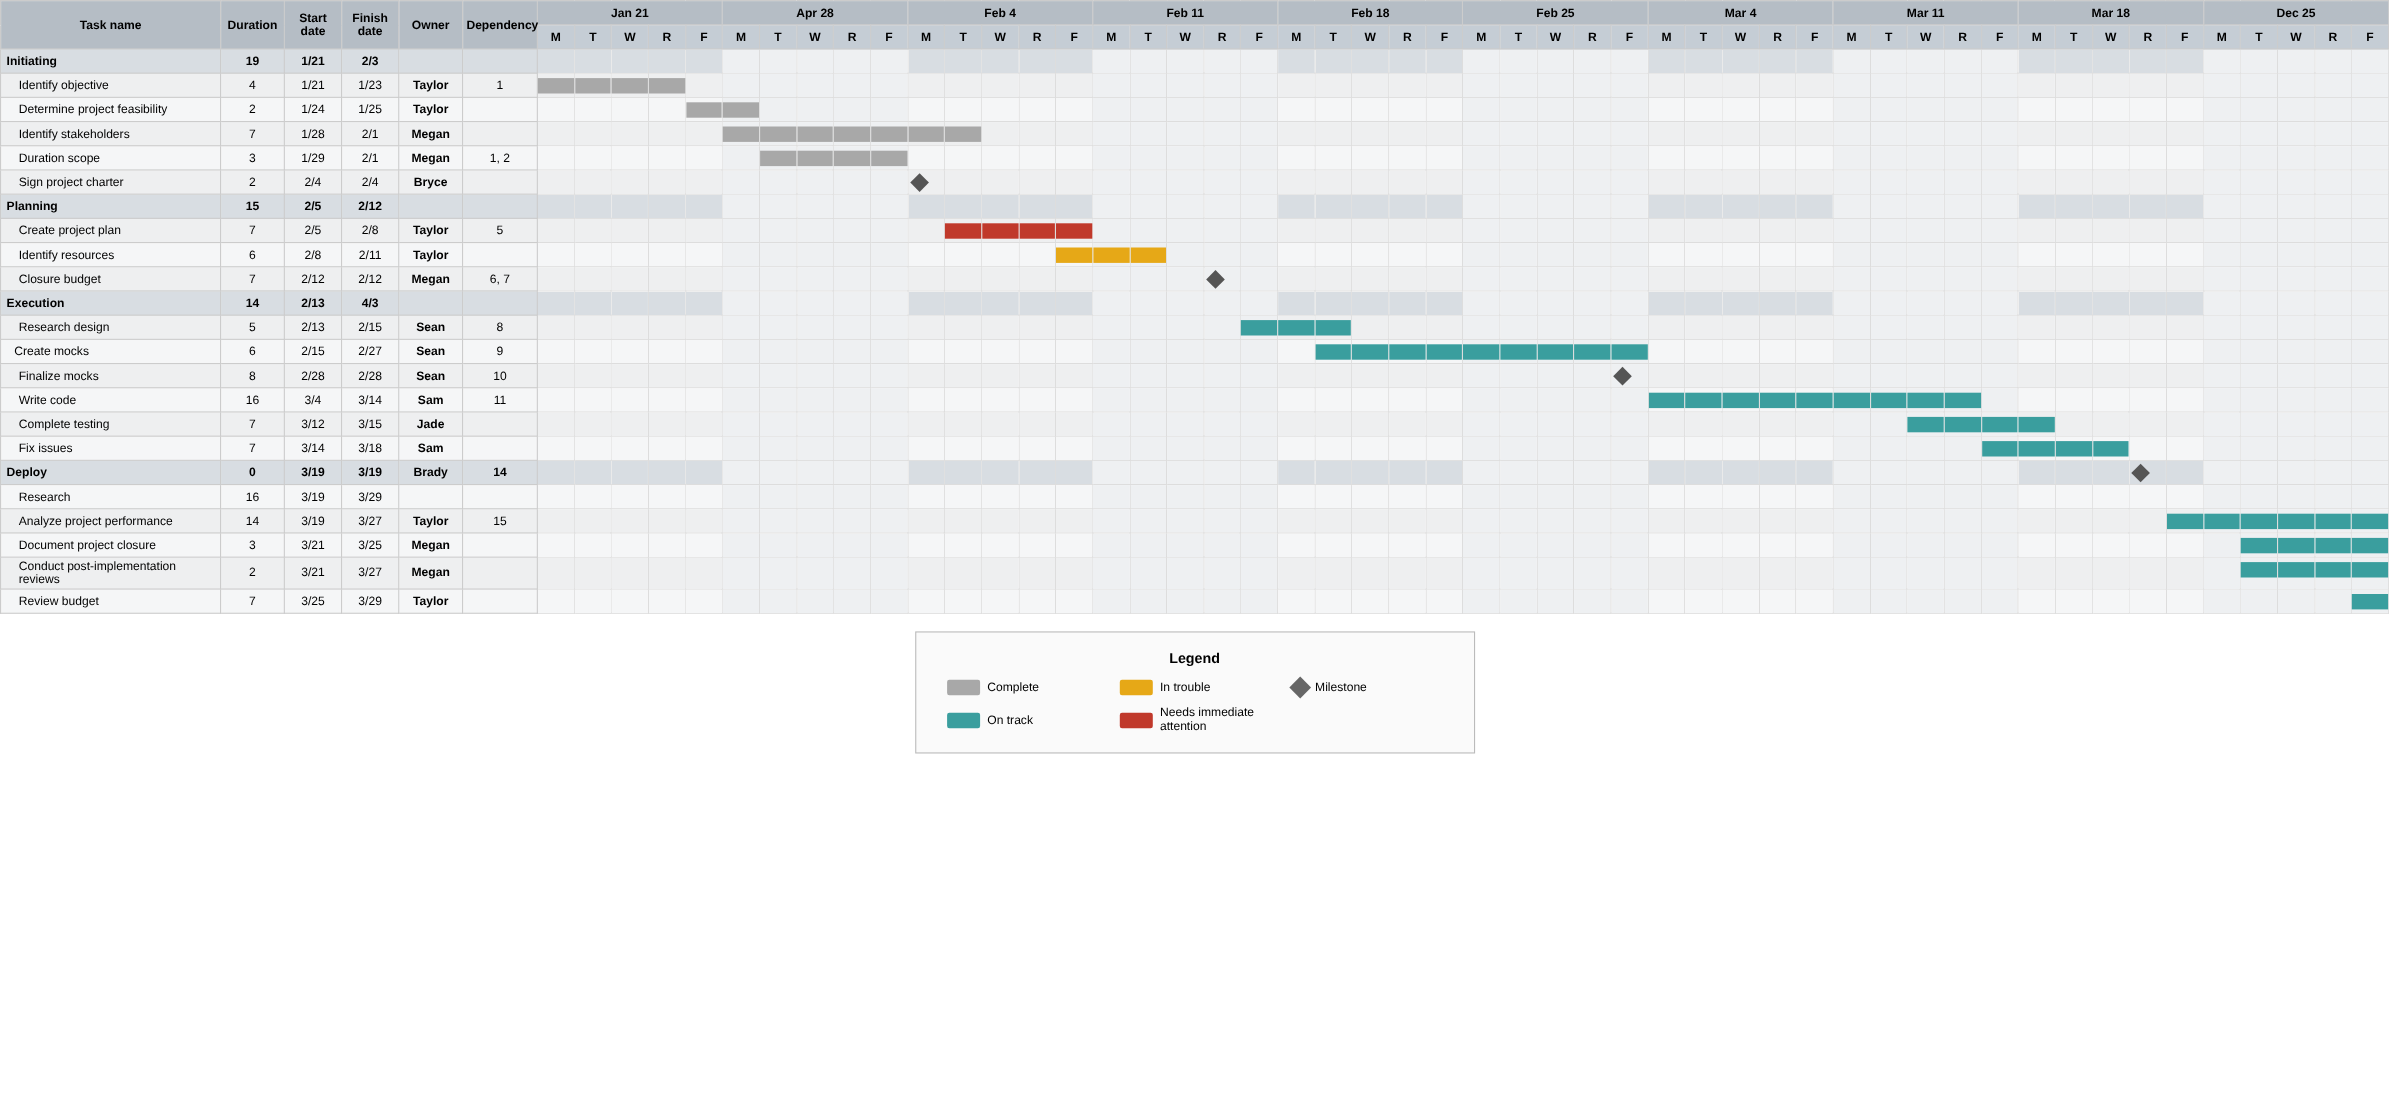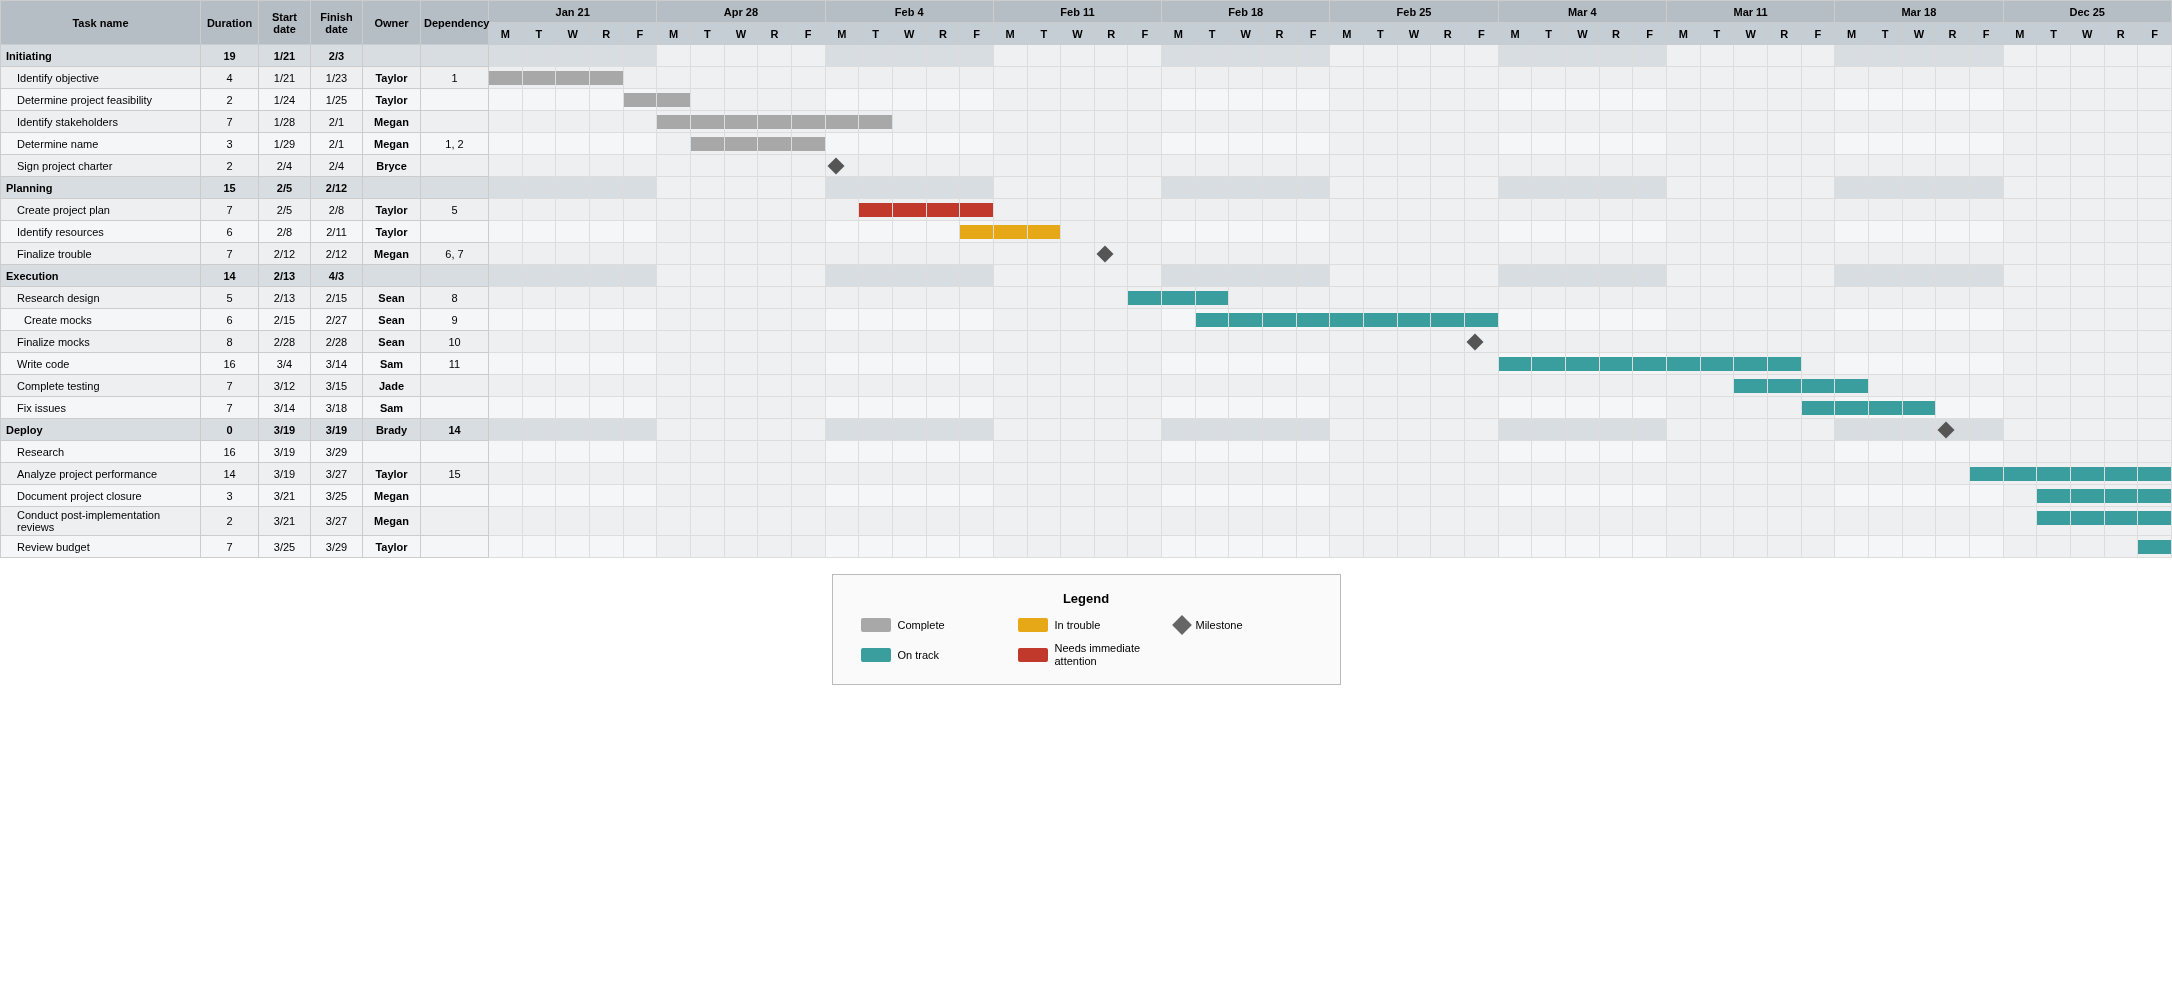--- a/index.html
+++ b/index.html
@@ -399,21 +399,21 @@
           <td class="td-day" style="width: 18px; min-width: 18px; max-width: 18px; padding: 0px; height: 22px; position: relative; border: 1px solid rgb(221, 221, 221);"></td>
           <td class="td-day" style="width: 18px; min-width: 18px; max-width: 18px; padding: 0px; height: 22px; position: relative; border: 1px solid rgb(221, 221, 221);"></td>
           <td class="td-day" style="width: 18px; min-width: 18px; max-width: 18px; padding: 0px; height: 22px; position: relative; border: 1px solid rgb(221, 221, 221);"></td>
           <td class="td-day" style="width: 18px; min-width: 18px; max-width: 18px; padding: 0px; height: 22px; position: relative; border: 1px solid rgb(221, 221, 221); background-color: rgb(238, 240, 242);"></td>
           <td class="td-day" style="width: 18px; min-width: 18px; max-width: 18px; padding: 0px; height: 22px; position: relative; border: 1px solid rgb(221, 221, 221); background-color: rgb(238, 240, 242);"></td>
           <td class="td-day" style="width: 18px; min-width: 18px; max-width: 18px; padding: 0px; height: 22px; position: relative; border: 1px solid rgb(221, 221, 221); background-color: rgb(238, 240, 242);"></td>
           <td class="td-day" style="width: 18px; min-width: 18px; max-width: 18px; padding: 0px; height: 22px; position: relative; border: 1px solid rgb(221, 221, 221); background-color: rgb(238, 240, 242);"></td>
           <td class="td-day" style="width: 18px; min-width: 18px; max-width: 18px; padding: 0px; height: 22px; position: relative; border: 1px solid rgb(221, 221, 221); background-color: rgb(238, 240, 242);"></td>
         </tr>
         <tr class="tr-task">
-          <td class="td-taskname" style="padding-left: 16px;">Determine name</td>
+          <td class="td-taskname" style="padding-left: 16px;">Duration scope</td>
           <td class="td-num">3</td>
           <td class="td-num">1/29</td>
           <td class="td-num">2/1</td>
           <td class="td-owner" style="font-weight: bold;">Megan</td>
           <td class="td-dep">1, 2</td>
           <td class="td-day" style="width: 18px; min-width: 18px; max-width: 18px; padding: 0px; height: 22px; position: relative; border: 1px solid rgb(221, 221, 221);"></td>
           <td class="td-day" style="width: 18px; min-width: 18px; max-width: 18px; padding: 0px; height: 22px; position: relative; border: 1px solid rgb(221, 221, 221);"></td>
           <td class="td-day" style="width: 18px; min-width: 18px; max-width: 18px; padding: 0px; height: 22px; position: relative; border: 1px solid rgb(221, 221, 221);"></td>
           <td class="td-day" style="width: 18px; min-width: 18px; max-width: 18px; padding: 0px; height: 22px; position: relative; border: 1px solid rgb(221, 221, 221);"></td>
           <td class="td-day" style="width: 18px; min-width: 18px; max-width: 18px; padding: 0px; height: 22px; position: relative; border: 1px solid rgb(221, 221, 221);"></td>
@@ -713,21 +713,21 @@
           <td class="td-day" style="width: 18px; min-width: 18px; max-width: 18px; padding: 0px; height: 22px; position: relative; border: 1px solid rgb(221, 221, 221);"></td>
           <td class="td-day" style="width: 18px; min-width: 18px; max-width: 18px; padding: 0px; height: 22px; position: relative; border: 1px solid rgb(221, 221, 221);"></td>
           <td class="td-day" style="width: 18px; min-width: 18px; max-width: 18px; padding: 0px; height: 22px; position: relative; border: 1px solid rgb(221, 221, 221);"></td>
           <td class="td-day" style="width: 18px; min-width: 18px; max-width: 18px; padding: 0px; height: 22px; position: relative; border: 1px solid rgb(221, 221, 221); background-color: rgb(238, 240, 242);"></td>
           <td class="td-day" style="width: 18px; min-width: 18px; max-width: 18px; padding: 0px; height: 22px; position: relative; border: 1px solid rgb(221, 221, 221); background-color: rgb(238, 240, 242);"></td>
           <td class="td-day" style="width: 18px; min-width: 18px; max-width: 18px; padding: 0px; height: 22px; position: relative; border: 1px solid rgb(221, 221, 221); background-color: rgb(238, 240, 242);"></td>
           <td class="td-day" style="width: 18px; min-width: 18px; max-width: 18px; padding: 0px; height: 22px; position: relative; border: 1px solid rgb(221, 221, 221); background-color: rgb(238, 240, 242);"></td>
           <td class="td-day" style="width: 18px; min-width: 18px; max-width: 18px; padding: 0px; height: 22px; position: relative; border: 1px solid rgb(221, 221, 221); background-color: rgb(238, 240, 242);"></td>
         </tr>
         <tr class="tr-task tr-alt">
-          <td class="td-taskname" style="padding-left: 16px;">Finalize trouble</td>
+          <td class="td-taskname" style="padding-left: 16px;">Closure budget</td>
           <td class="td-num">7</td>
           <td class="td-num">2/12</td>
           <td class="td-num">2/12</td>
           <td class="td-owner" style="font-weight: bold;">Megan</td>
           <td class="td-dep">6, 7</td>
           <td class="td-day" style="width: 18px; min-width: 18px; max-width: 18px; padding: 0px; height: 22px; position: relative; border: 1px solid rgb(221, 221, 221);"></td>
           <td class="td-day" style="width: 18px; min-width: 18px; max-width: 18px; padding: 0px; height: 22px; position: relative; border: 1px solid rgb(221, 221, 221);"></td>
           <td class="td-day" style="width: 18px; min-width: 18px; max-width: 18px; padding: 0px; height: 22px; position: relative; border: 1px solid rgb(221, 221, 221);"></td>
           <td class="td-day" style="width: 18px; min-width: 18px; max-width: 18px; padding: 0px; height: 22px; position: relative; border: 1px solid rgb(221, 221, 221);"></td>
           <td class="td-day" style="width: 18px; min-width: 18px; max-width: 18px; padding: 0px; height: 22px; position: relative; border: 1px solid rgb(221, 221, 221);"></td>
@@ -895,21 +895,21 @@
           <td class="td-day" style="width: 18px; min-width: 18px; max-width: 18px; padding: 0px; height: 22px; position: relative; border: 1px solid rgb(221, 221, 221);"></td>
           <td class="td-day" style="width: 18px; min-width: 18px; max-width: 18px; padding: 0px; height: 22px; position: relative; border: 1px solid rgb(221, 221, 221);"></td>
           <td class="td-day" style="width: 18px; min-width: 18px; max-width: 18px; padding: 0px; height: 22px; position: relative; border: 1px solid rgb(221, 221, 221);"></td>
           <td class="td-day" style="width: 18px; min-width: 18px; max-width: 18px; padding: 0px; height: 22px; position: relative; border: 1px solid rgb(221, 221, 221); background-color: rgb(238, 240, 242);"></td>
           <td class="td-day" style="width: 18px; min-width: 18px; max-width: 18px; padding: 0px; height: 22px; position: relative; border: 1px solid rgb(221, 221, 221); background-color: rgb(238, 240, 242);"></td>
           <td class="td-day" style="width: 18px; min-width: 18px; max-width: 18px; padding: 0px; height: 22px; position: relative; border: 1px solid rgb(221, 221, 221); background-color: rgb(238, 240, 242);"></td>
           <td class="td-day" style="width: 18px; min-width: 18px; max-width: 18px; padding: 0px; height: 22px; position: relative; border: 1px solid rgb(221, 221, 221); background-color: rgb(238, 240, 242);"></td>
           <td class="td-day" style="width: 18px; min-width: 18px; max-width: 18px; padding: 0px; height: 22px; position: relative; border: 1px solid rgb(221, 221, 221); background-color: rgb(238, 240, 242);"></td>
         </tr>
         <tr class="tr-task">
-          <td class="td-taskname" style="padding-left: 23px;">Create mocks</td>
+          <td class="td-taskname" style="padding-left: 12px;">Create mocks</td>
           <td class="td-num">6</td>
           <td class="td-num">2/15</td>
           <td class="td-num">2/27</td>
           <td class="td-owner" style="font-weight: bold;">Sean</td>
           <td class="td-dep">9</td>
           <td class="td-day" style="width: 18px; min-width: 18px; max-width: 18px; padding: 0px; height: 22px; position: relative; border: 1px solid rgb(221, 221, 221);"></td>
           <td class="td-day" style="width: 18px; min-width: 18px; max-width: 18px; padding: 0px; height: 22px; position: relative; border: 1px solid rgb(221, 221, 221);"></td>
           <td class="td-day" style="width: 18px; min-width: 18px; max-width: 18px; padding: 0px; height: 22px; position: relative; border: 1px solid rgb(221, 221, 221);"></td>
           <td class="td-day" style="width: 18px; min-width: 18px; max-width: 18px; padding: 0px; height: 22px; position: relative; border: 1px solid rgb(221, 221, 221);"></td>
           <td class="td-day" style="width: 18px; min-width: 18px; max-width: 18px; padding: 0px; height: 22px; position: relative; border: 1px solid rgb(221, 221, 221);"></td>

